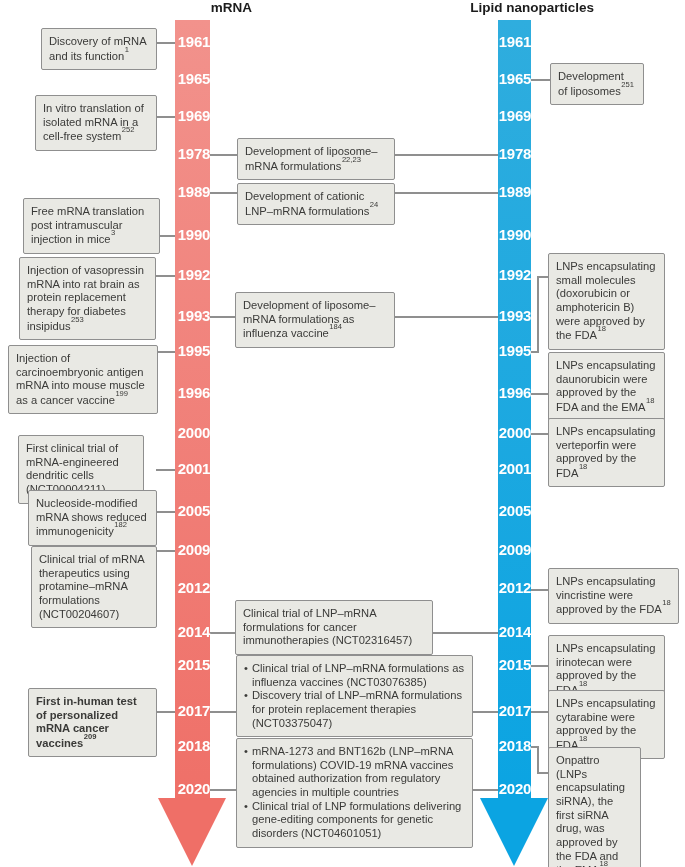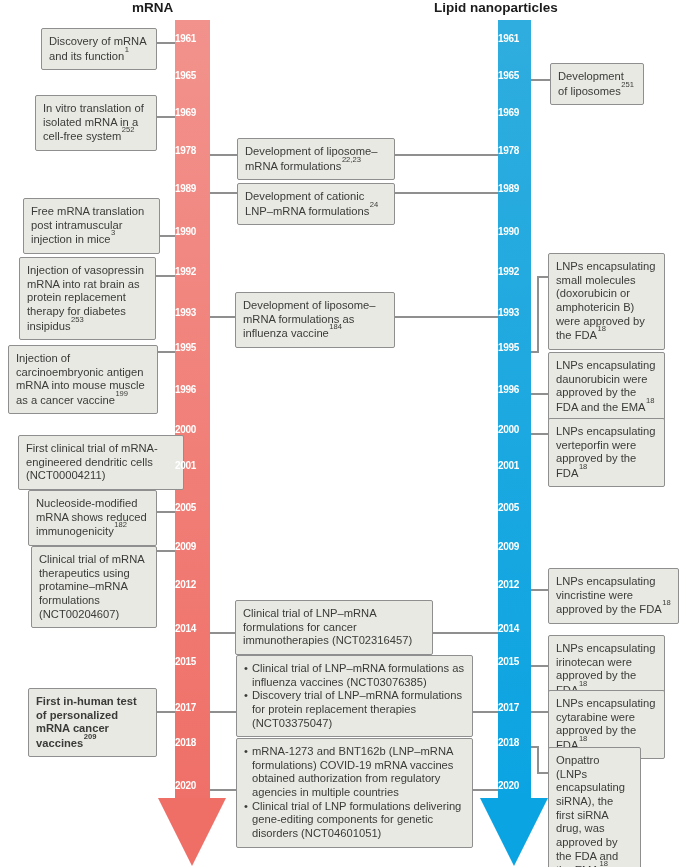--- a/index.html
+++ b/index.html
@@ -2,31 +2,31 @@
 <html><head>
 <meta charset="utf-8">
 <style>
   html,body { margin:0; padding:0; background:#ffffff; }
   .stage {
     position:relative; width:685px; height:867px; background:#ffffff;
     font-family:"Liberation Sans", sans-serif; overflow:hidden;
   }
   .col-title {
     position:absolute; top:0; font-weight:bold; font-size:13.5px;
-    color:#1c1c1c; text-align:left; z-index:5;
+    color:#1c1c1c; text-align:right; z-index:5;
   }
   .bar { position:absolute; top:20px; height:778px; z-index:2; }
   .head {
     position:absolute; top:798px; width:0; height:0; z-index:2;
     border-left:34px solid transparent; border-right:34px solid transparent;
     border-top:68px solid #ccc;
   }
   .year {
-    position:absolute; color:#ffffff; font-weight:bold; font-size:10px;
-    text-align:left; z-index:4; letter-spacing:-0.3px;
+    position:absolute; color:#ffffff; font-weight:bold; font-size:15px;
+    text-align:right; z-index:4; letter-spacing:-0.3px;
   }
   .seg { position:absolute; background:#8f8f8f; z-index:1; }
   .box {
     position:absolute; background:#e9e9e4; border:1px solid #8f8f8f;
     border-radius:2px; padding:6px 7px; font-size:11.2px; line-height:1.22;
     color:#3a3a38; z-index:3; box-sizing:border-box;
   }
   .box sup { font-size:7.6px; line-height:1; position:relative; top:-3px; margin-left:0.5px; }
   .bullet-row { display:flex; align-items:flex-start; }
   .dot { flex:0 0 8px; }
@@ -86,21 +86,21 @@
     <div class="box" style="left: 41px; top: 28px; width: 116px; background: rgb(233, 233, 228); border-color: rgb(143, 143, 143);"><span class="btext">Discovery of mRNA and its function</span><sup>1</sup></div>
     <div class="seg" style="left: 157px; width: 18px; top: 116.25px; height: 1.5px; background: rgb(143, 143, 143);"></div>
     <div class="box" style="left: 35px; top: 95px; width: 122px; background: rgb(233, 233, 228); border-color: rgb(143, 143, 143);"><span class="btext">In vitro translation of isolated mRNA in a cell-free system</span><sup>252</sup></div>
     <div class="seg" style="left: 160px; width: 15px; top: 235.25px; height: 1.5px; background: rgb(143, 143, 143);"></div>
     <div class="box" style="left: 23px; top: 198px; width: 137px; background: rgb(233, 233, 228); border-color: rgb(143, 143, 143);"><span class="btext">Free mRNA translation post intramuscular injection in mice</span><sup>3</sup></div>
     <div class="seg" style="left: 156px; width: 19px; top: 275.25px; height: 1.5px; background: rgb(143, 143, 143);"></div>
     <div class="box" style="left: 19px; top: 257px; width: 137px; background: rgb(233, 233, 228); border-color: rgb(143, 143, 143);"><span class="btext">Injection of vasopressin mRNA into rat brain as protein replacement therapy for diabetes insipidus</span><sup>253</sup></div>
     <div class="seg" style="left: 158px; width: 17px; top: 351.25px; height: 1.5px; background: rgb(143, 143, 143);"></div>
     <div class="box" style="left: 8px; top: 345px; width: 150px; background: rgb(233, 233, 228); border-color: rgb(143, 143, 143);"><span class="btext">Injection of carcinoembryonic antigen mRNA into mouse muscle as a cancer vaccine</span><sup>199</sup></div>
     <div class="seg" style="left: 156px; width: 19px; top: 469.25px; height: 1.5px; background: rgb(143, 143, 143);"></div>
-    <div class="box" style="left: 18px; top: 435px; width: 166px; background: rgb(233, 233, 228); border-color: rgb(143, 143, 143);"><span class="btext">First clinical trial of mRNA-engineered dendritic cells (NCT00004211)</span></div>
+    <div class="box" style="left: 18px; top: 435px; width: 126px; background: rgb(233, 233, 228); border-color: rgb(143, 143, 143);"><span class="btext">First clinical trial of mRNA-engineered dendritic cells (NCT00004211)</span></div>
     <div class="seg" style="left: 157px; width: 18px; top: 511.25px; height: 1.5px; background: rgb(143, 143, 143);"></div>
     <div class="box" style="left: 28px; top: 490px; width: 129px; background: rgb(233, 233, 228); border-color: rgb(143, 143, 143);"><span class="btext">Nucleoside-modified mRNA shows reduced immunogenicity</span><sup>182</sup></div>
     <div class="seg" style="left: 157px; width: 18px; top: 550.25px; height: 1.5px; background: rgb(143, 143, 143);"></div>
     <div class="box" style="left: 31px; top: 546px; width: 126px; background: rgb(233, 233, 228); border-color: rgb(143, 143, 143);"><span class="btext">Clinical trial of mRNA therapeutics using protamine–mRNA formulations (NCT00204607)</span></div>
     <div class="seg" style="left: 157px; width: 18px; top: 711.25px; height: 1.5px; background: rgb(143, 143, 143);"></div>
     <div class="box" style="left: 28px; top: 688px; width: 129px; background: rgb(233, 233, 228); border-color: rgb(143, 143, 143); font-weight: bold;"><span class="btext">First in-human test of personalized mRNA cancer vaccines</span><sup>209</sup></div>
     <div class="seg" style="left: 210px; width: 27px; top: 154.25px; height: 1.5px; background: rgb(143, 143, 143);"></div>
     <div class="seg" style="left: 395px; width: 103px; top: 154.25px; height: 1.5px; background: rgb(143, 143, 143);"></div>
     <div class="box" style="left: 237px; top: 138px; width: 158px; background: rgb(233, 233, 228); border-color: rgb(143, 143, 143);"><span class="btext">Development of liposome–mRNA formulations</span><sup>22,23</sup></div>
     <div class="seg" style="left: 210px; width: 27px; top: 192.25px; height: 1.5px; background: rgb(143, 143, 143);"></div>

